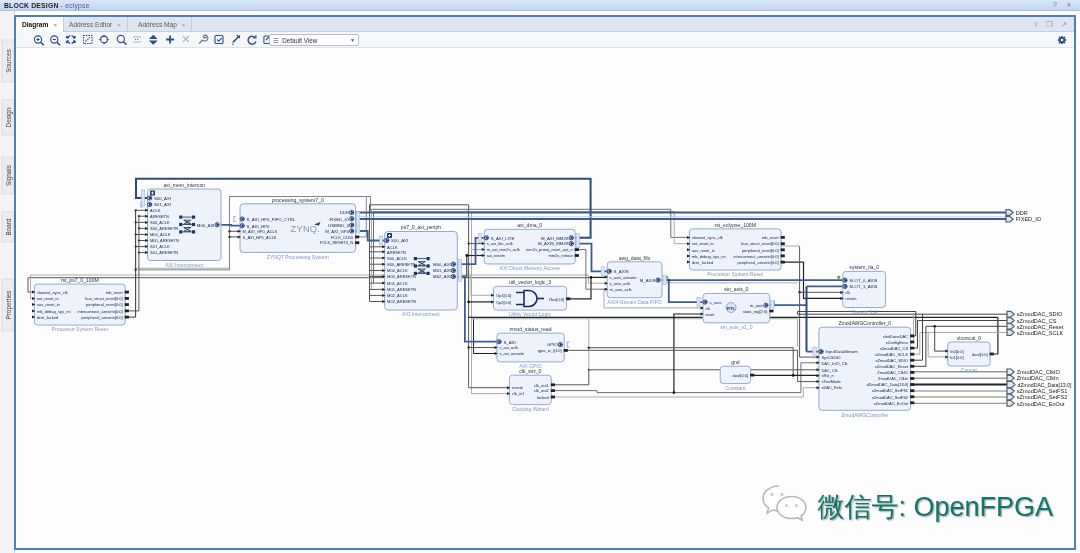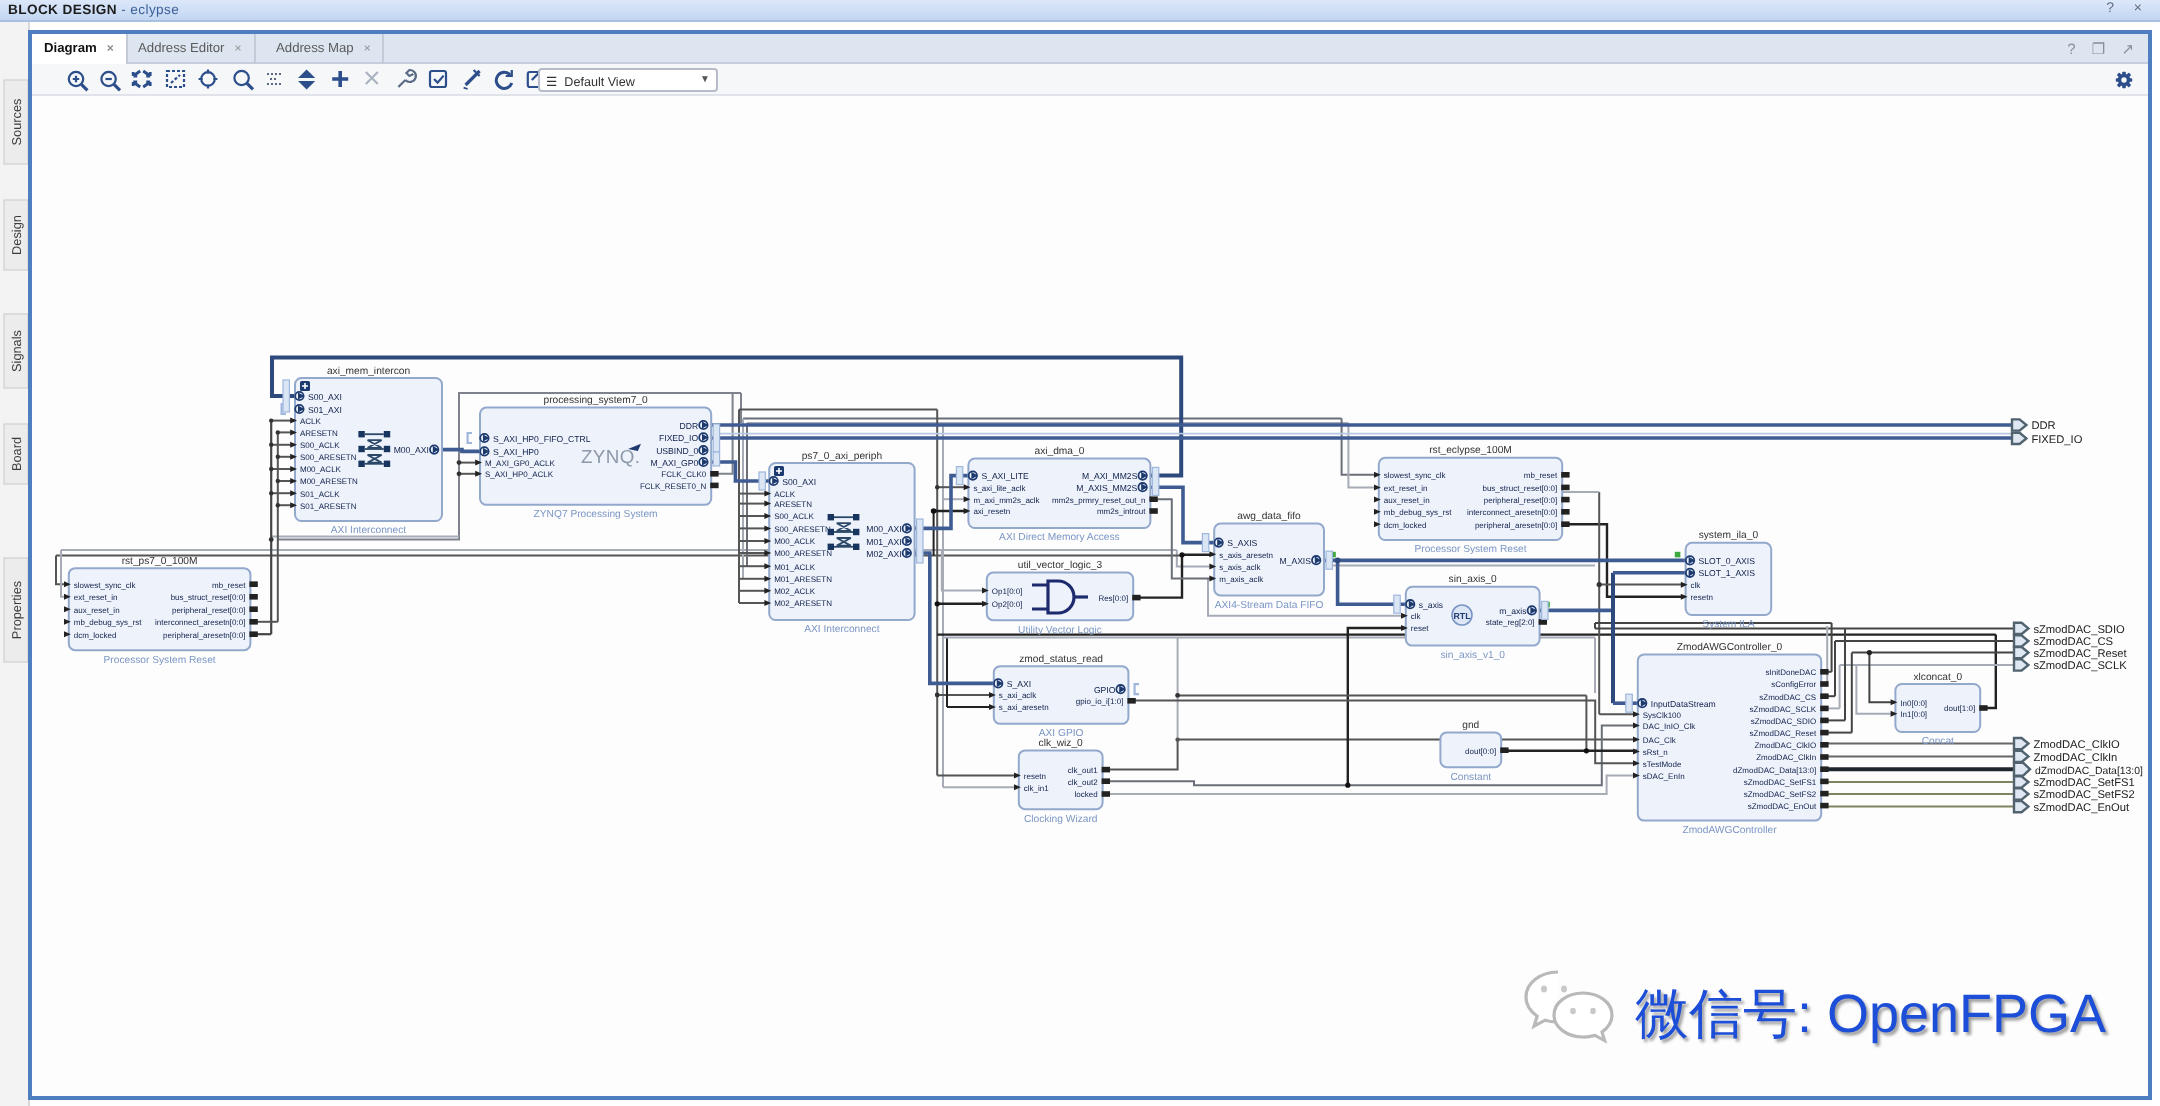--- a/index.html
+++ b/index.html
@@ -10,21 +10,21 @@
 #panel {position:absolute;left:14px;top:15px;width:1062px;height:535px;border:2px solid #4f7ec0;background:#fdfdfe}
 #tabrow {position:absolute;left:0;top:0;width:100%;height:15px;background:#dde5f1;border-bottom:1px solid #c6cede}
 .tab {position:absolute;top:0;height:15px;font-size:6.6px;color:#5a5a5a;padding:3.5px 6px 0 6px;border-right:1px solid #c3cbd9}
 .tab.sel {background:#fff;color:#111;font-weight:bold}
 .tab .x {color:#909090;margin-left:5px;font-size:6px}
 #tabrt {position:absolute;right:4px;top:3px;font-size:7.5px;color:#8a8f98;letter-spacing:3px}
 #toolbar {position:absolute;left:0;top:15px;width:100%;height:16px;background:#f6f7f9;border-bottom:1px solid #e0e3e9}
 #dropdown {position:absolute;left:253px;top:2px;width:90px;height:11.5px;background:#fff;border:1px solid #b6bcc8;border-radius:2px;font-size:6.3px;color:#333;padding:1.5px 3px}
 #dropdown .dd {float:right;color:#555;font-size:5px}
 #gear {position:absolute;right:7px;top:3px;width:10px;height:10px}
-#wm {position:absolute;left:758px;top:482px;width:310px;height:50px;color:#1d4ed8;font-size:27px;white-space:nowrap;
+#wm {position:absolute;left:758px;top:482px;width:310px;height:50px;color:#0f766e;font-size:27px;white-space:nowrap;
      text-shadow:1.3px 1.3px 1.5px #9d9d9d, -0.5px -0.5px 0.5px #ffffff;}
 </style></head><body>
 <div id="titlebar">
     <div class="t">BLOCK DESIGN <span>- eclypse</span></div>
     <div class="r">?&nbsp;×</div>
   </div>
 <div id="sidebar">
     <svg width="15" height="542" style="position:absolute;left:0;top:0">
       <rect x="2" y="29" width="12" height="42" fill="#ececec" stroke="#d4d4d4" stroke-width="0.7"></rect>
       <text x="10.5" y="50.0" font-size="6.4" fill="#3c3c3c" text-anchor="middle" transform="rotate(-90 10.5 50.0)">Sources</text>

